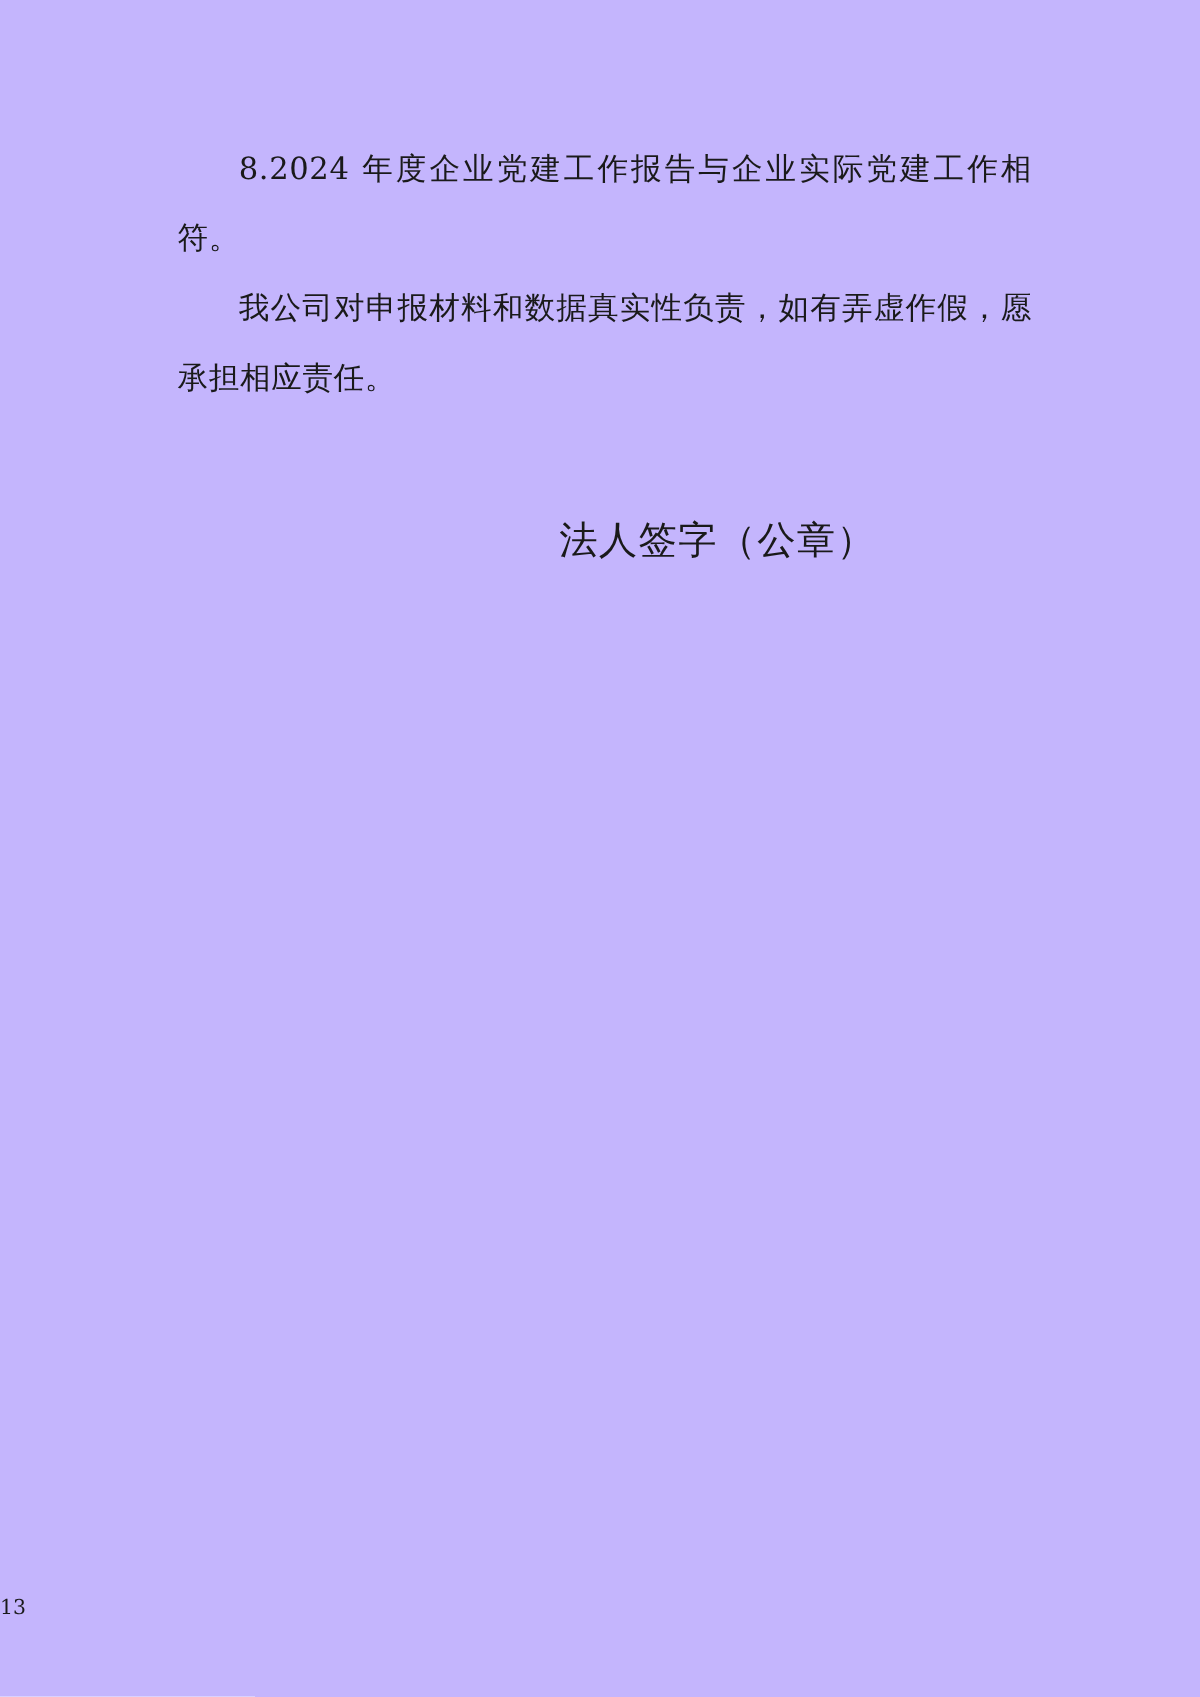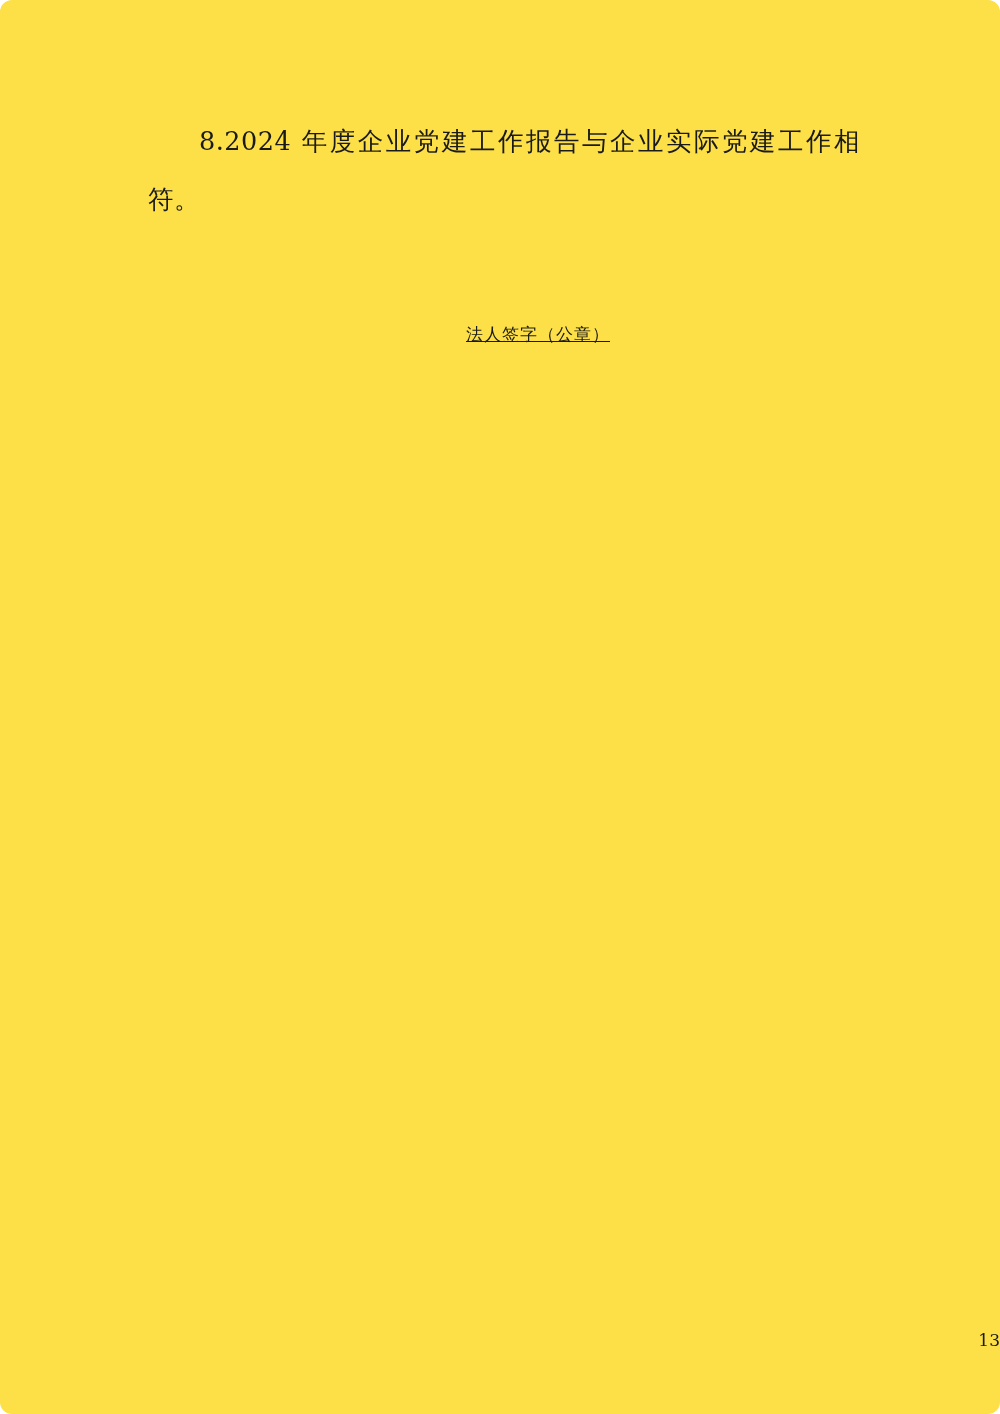--- a/index.html
+++ b/index.html
@@ -10,22 +10,21 @@
   body {
     width: 1000px;
     height: 1414px;
     position: relative;
     font-family: "DejaVu Serif", "Liberation Serif", serif;
     color: #1a1a1a;
   }
   .page {
     position: absolute;
     inset: 0;
-    background: #fde047;
-    border-radius: 12px;
+    background: #c4b5fd;
   }
   .content {
     position: absolute;
     left: 148px;
     top: 112px;
     width: 712px;
   }
   .para {
     font-size: 25.5px;
     line-height: 58px;
@@ -36,60 +35,60 @@
     text-indent: 2em;
     font-family: "DejaVu Serif", "Liberation Serif", serif;
   }
   .para + .para {
     margin-top: 0px;
   }
   .spacer-block {
     height: 84px;
   }
   .signature-line {
-    font-size: 17px;
+    font-size: 32px;
     line-height: 44px;
     margin: 0;
     padding-left: 318px;
     letter-spacing: 1px;
     white-space: nowrap;
-    text-decoration: underline;
   }
   .date-line {
     font-size: 25.5px;
     line-height: 44px;
     margin: 0;
     padding-left: 570px;
     letter-spacing: 1px;
     white-space: nowrap;
     margin-top: 16px;
   }
   .date-line .gap {
     display: inline-block;
     width: 26px;
   }
   .page-number {
     position: absolute;
     left: 0;
     right: 0;
     top: 1330px;
-    text-align: right;
+    text-align: left;
     font-size: 17px;
     font-family: "DejaVu Serif", "Liberation Serif", serif;
     color: #1a1a1a;
   }
 </style>
 </head>
 <body>
 
 <div class="page">
   <div class="content">
 
     <p class="para">8.2024 年度企业党建工作报告与企业实际党建工作相符。</p>
 
+    <p class="para">我公司对申报材料和数据真实性负责，如有弄虚作假，愿承担相应责任。</p>
 
     <div class="spacer-block"></div>
 
     <p class="signature-line">法人签字（公章）</p>
 
 
   </div>
 
   <div class="page-number">13</div>
 </div>

